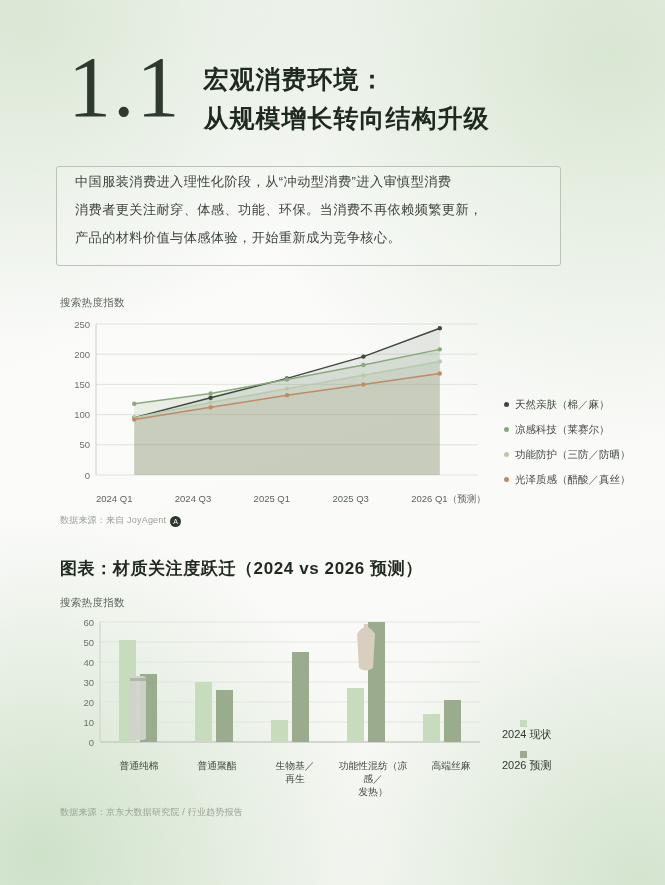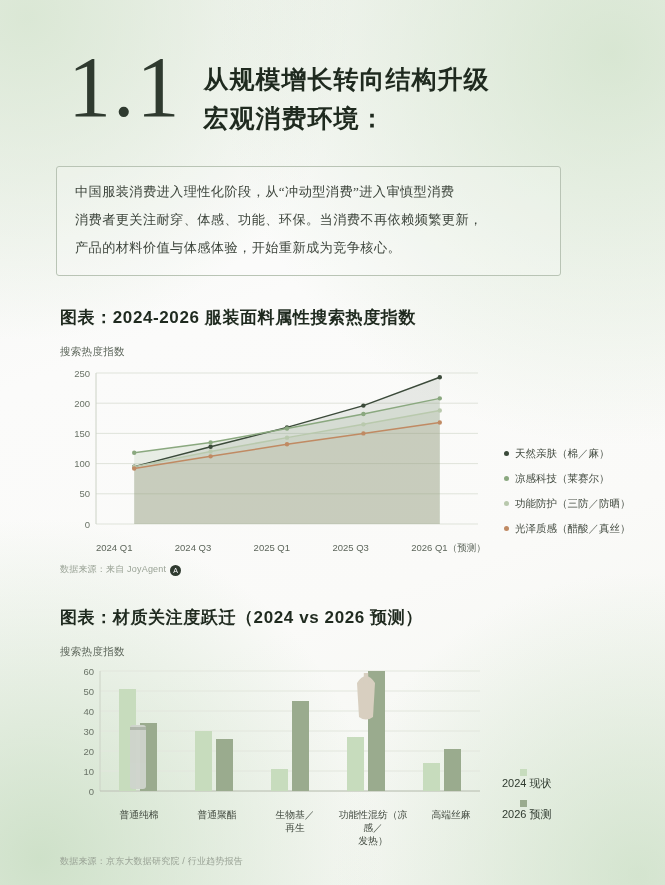--- a/index.html
+++ b/index.html
@@ -59,25 +59,24 @@
     color: #1f2a1f;
     letter-spacing: 1px;
     line-height: 1.55;
   }
 
   
   .summary {
     margin: 28px 0 0 18px;
     border: 1px solid #b9c4b5;
     border-radius: 3px;
-    padding: 14px 18px 16px 18px;
+    padding: 4px 18px 16px 18px;
     width: 505px;
     box-sizing: border-box;
     background: rgba(255,255,255,0.18);
-    font-family: Liberation Serif, serif;
   }
   .summary p {
     margin: 0 0 7px 0;
     font-size: 13.2px;
     color: #3c443b;
     line-height: 1.62;
     letter-spacing: 0.4px;
   }
   .summary p:last-child { margin-bottom: 0; }
 
@@ -183,33 +182,32 @@
 </style>
 </head>
 <body>
 
 <div class="page">
   <div class="inner">
 
     <div class="header">
       <div class="chapter-num">1.1</div>
       <div class="title-block">
+        <div class="title-line">宏观消费环境：</div>
         <div class="title-line">从规模增长转向结构升级</div>
-        <div class="title-line">宏观消费环境：</div>
       </div>
     </div>
 
     <div class="summary">
       <p>中国服装消费进入理性化阶段，从“冲动型消费”进入审慎型消费</p>
       <p>消费者更关注耐穿、体感、功能、环保。当消费不再依赖频繁更新，</p>
       <p>产品的材料价值与体感体验，开始重新成为竞争核心。</p>
     </div>
 
     <div class="section">
-      <div class="section-title">图表：2024-2026 服装面料属性搜索热度指数</div>
       <div class="axis-caption">搜索热度指数</div>
 
       <div class="linechart-wrap">
         <div>
           <div class="linechart-area">
             <svg id="line-svg" width="430" height="175">
                 <line x1="36" y1="159" x2="418" y2="159" stroke="#dfe3da" stroke-width="1"></line>
                 <text x="30" y="162.5" text-anchor="end" font-size="9.5" fill="#6a7367" font-family="Liberation Sans, sans-serif">0</text>
                 <line x1="36" y1="128.8" x2="418" y2="128.8" stroke="#dfe3da" stroke-width="1"></line>
                 <text x="30" y="132.3" text-anchor="end" font-size="9.5" fill="#6a7367" font-family="Liberation Sans, sans-serif">50</text>

